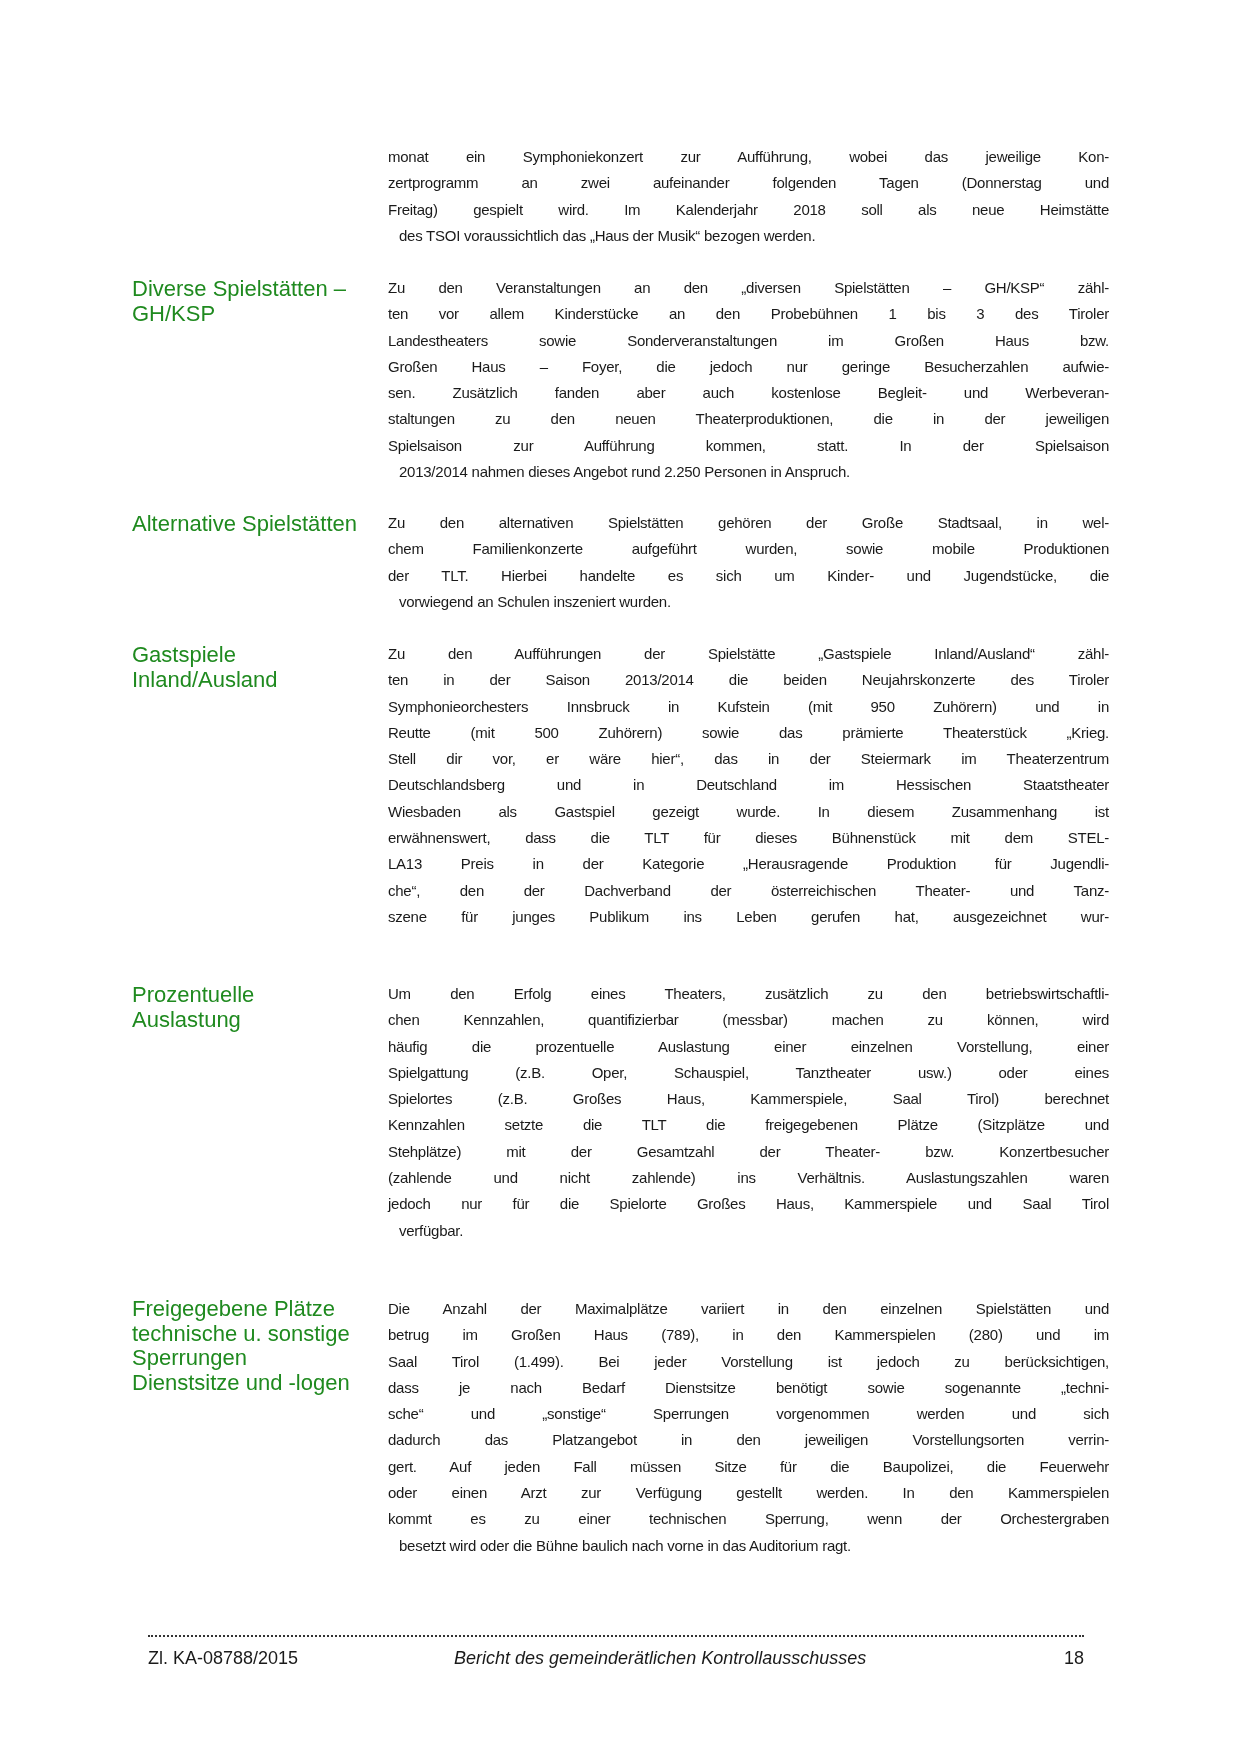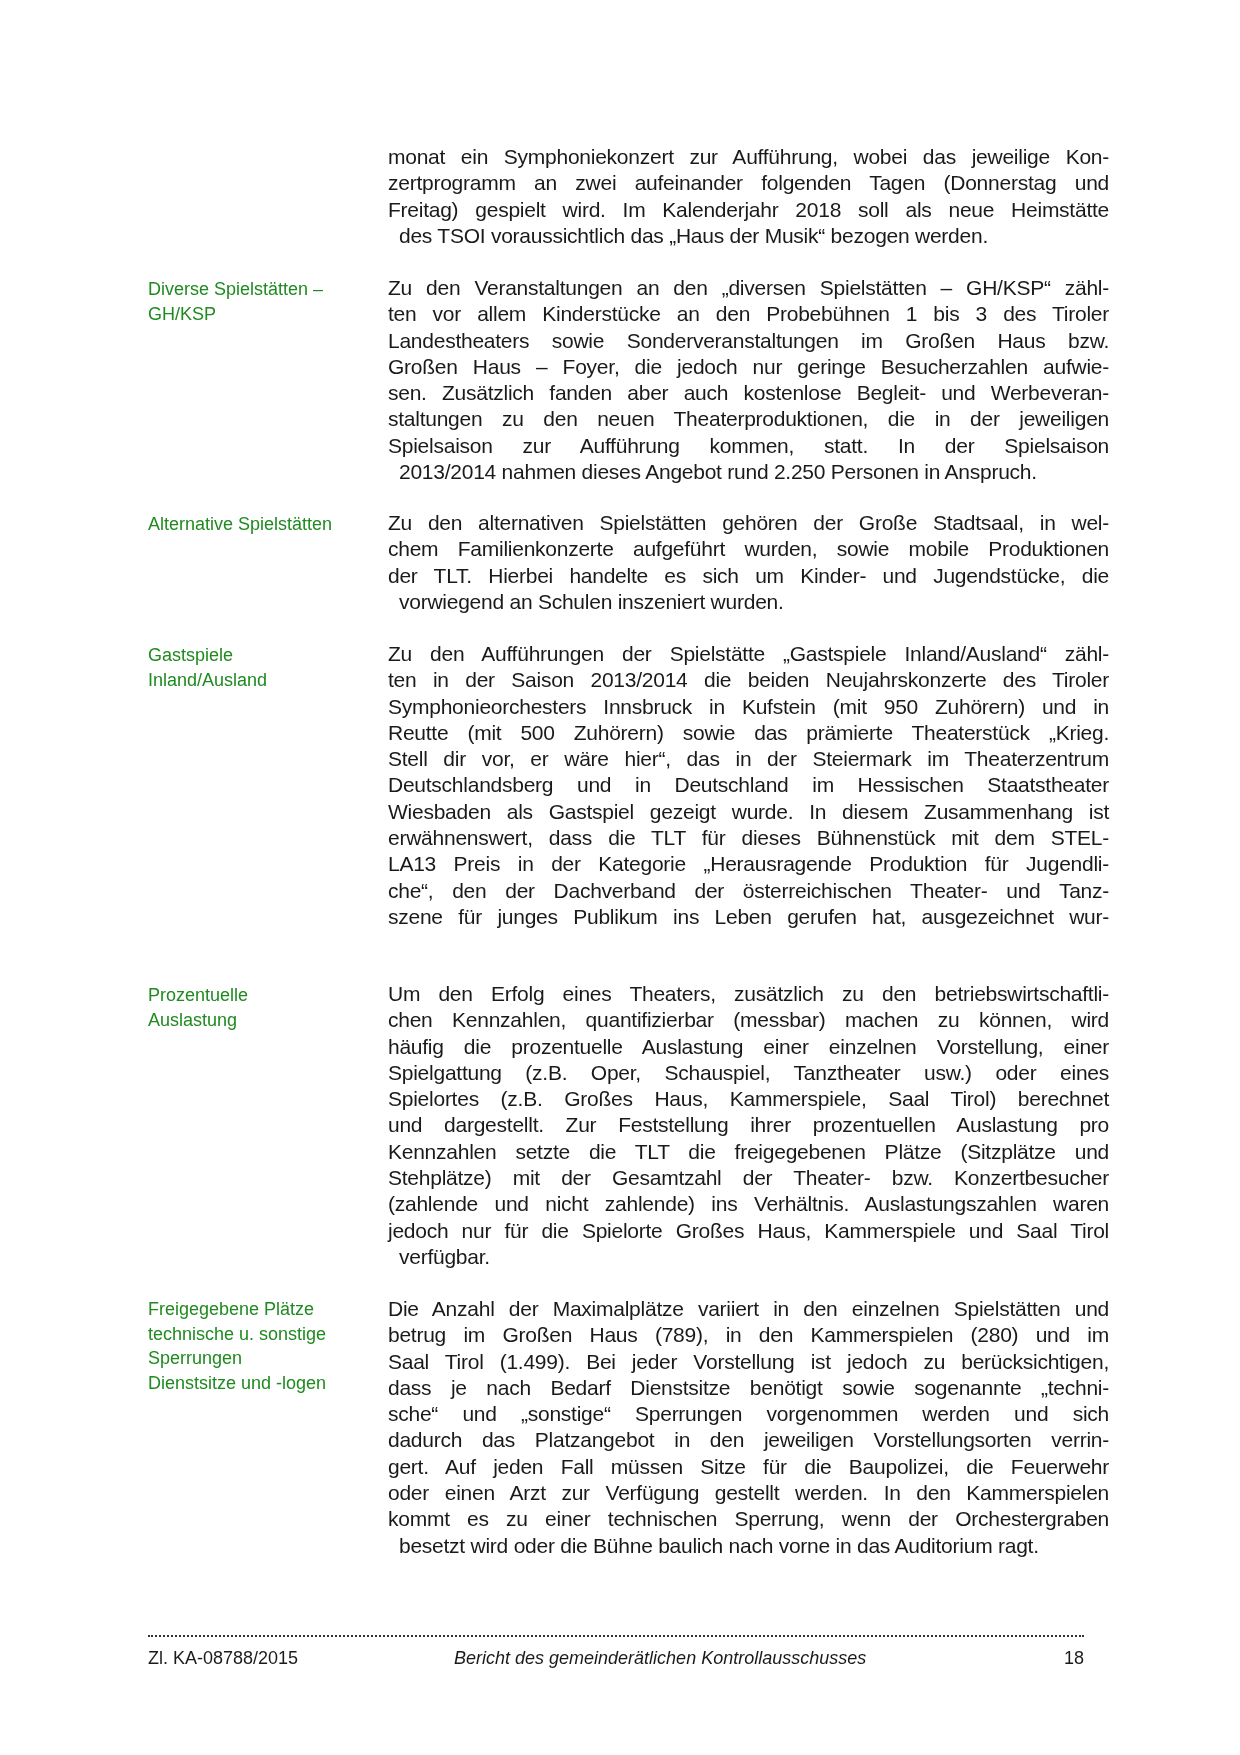--- a/index.html
+++ b/index.html
@@ -1,24 +1,24 @@
 <!DOCTYPE html>
 <html><head>
   <meta charset="utf-8">
   <style>
     html, body { margin: 0; padding: 0; background: #ffffff; }
     body { width: 1240px; height: 1755px; position: relative; overflow: hidden;
            font-family: "Liberation Sans", sans-serif; color: #1a1a1a; }
     .page { position: absolute; inset: 0; }
     .section { position: absolute; left: 0; width: 1240px; }
-    .label { position: absolute; left: 148px; width: 220px; color: #1f8a1f;
-             font-size: 18px; line-height: 24.5px; }
+    .label { position: absolute; left: 132px; width: 220px; color: #1f8a1f;
+             font-size: 22px; line-height: 24.5px; }
     .label span { display: block; white-space: nowrap; }
     .body-text { position: absolute; left: 388px; width: 721px;
-                 font-size: 21px; line-height: 26.3px; text-align: justify;
+                 font-size: 15px; line-height: 26.3px; text-align: justify;
                  hyphens: none; letter-spacing: -0.25px; word-spacing: 0px; }
     .body-text .ln { display: block; text-align: justify; text-align-last: justify; white-space: nowrap; overflow: visible; }
     .body-text .ln.last { text-align-last: left; margin-left: 11px; }
     .footer-rule { position: absolute; left: 148px; width: 936px; top: 1635px;
                    border-top: 2px dotted #333; height: 0; }
     .footer { position: absolute; top: 1648px; left: 148px; width: 936px;
               font-size: 18px; color: #1a1a1a; }
     .footer .left { position: absolute; left: 0; }
     .footer .center { position: absolute; left: 306px; font-style: italic; }
     .footer .right { position: absolute; right: 0; text-align: right; }
@@ -90,21 +90,20 @@
     <div class="label" style="top:983px">
       <span>Prozentuelle</span>
       <span>Auslastung</span>
     </div>
     <div class="body-text" style="top:981px">
       <span class="ln">Um den Erfolg eines Theaters, zusätzlich zu den betriebswirtschaftli-</span>
       <span class="ln">chen Kennzahlen, quantifizierbar (messbar) machen zu können, wird</span>
       <span class="ln">häufig die prozentuelle Auslastung einer einzelnen Vorstellung, einer</span>
       <span class="ln">Spielgattung (z.B. Oper, Schauspiel, Tanztheater usw.) oder eines</span>
       <span class="ln">Spielortes (z.B. Großes Haus, Kammerspiele, Saal Tirol) berechnet</span>
-      <span class="ln">und dargestellt. Zur Feststellung ihrer prozentuellen Auslastung pro</span>
       <span class="ln">Kennzahlen setzte die TLT die freigegebenen Plätze (Sitzplätze und</span>
       <span class="ln">Stehplätze) mit der Gesamtzahl der Theater- bzw. Konzertbesucher</span>
       <span class="ln">(zahlende und nicht zahlende) ins Verhältnis. Auslastungszahlen waren</span>
       <span class="ln">jedoch nur für die Spielorte Großes Haus, Kammerspiele und Saal Tirol</span>
       <span class="ln last">verfügbar.</span>
     </div>
   </div>
 
   <div class="section">
     <div class="label" style="top:1297px">

